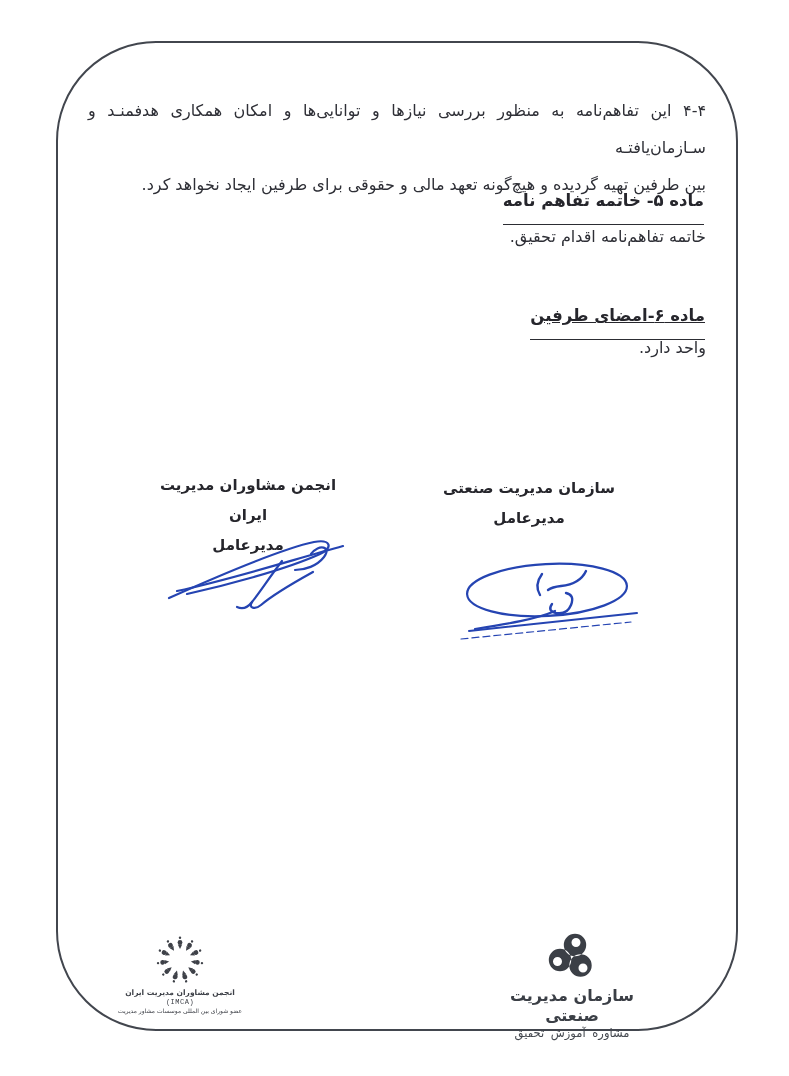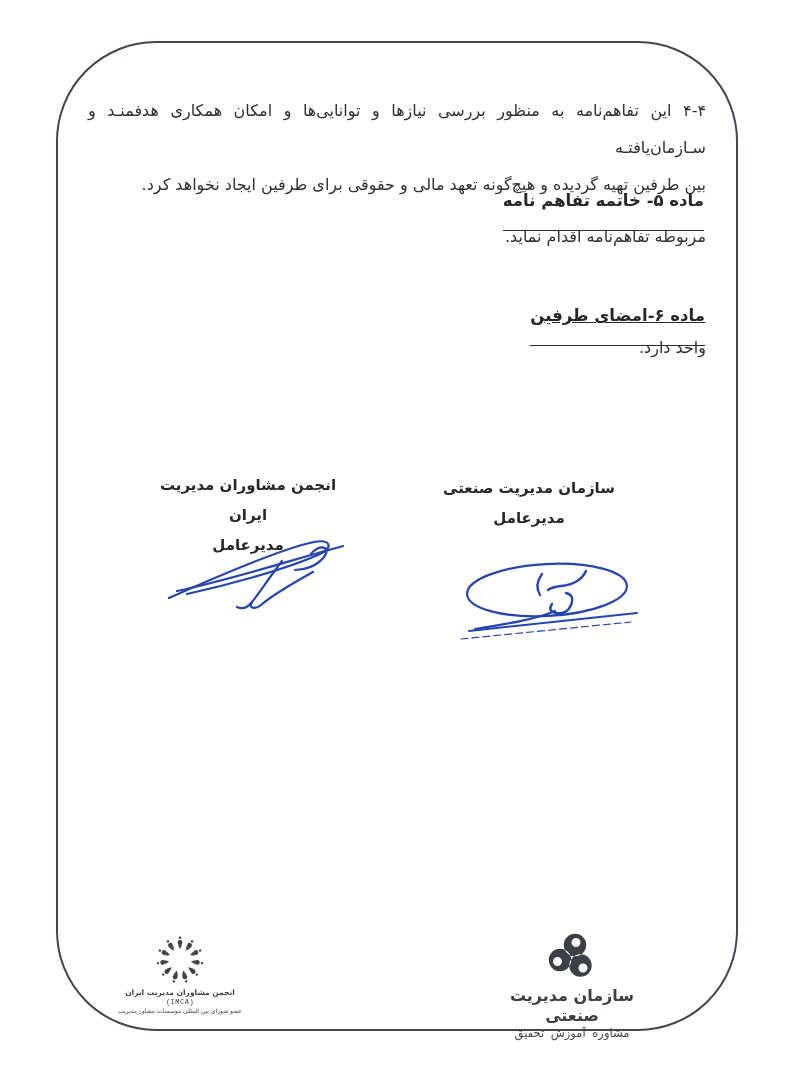--- a/index.html
+++ b/index.html
@@ -15,21 +15,21 @@
   }
   .para{
     position:absolute;left:88px;width:618px;direction:rtl;z-index:2;
     font-size:16px;color:#2e2f36;
   }
   .para .ln{display:block;}
   .ln-just{text-align:justify;text-align-last:justify;word-spacing:1px;}
   .ln-right{text-align:right;}
   .heading{
     position:absolute;z-index:2;direction:rtl;font-weight:bold;font-size:16.5px;
-    color:#26262c;border-bottom:1.6px solid #2c2d33;padding-bottom:20px;
+    color:#26262c;border-bottom:1.6px solid #2c2d33;padding-bottom:14px;
   }
   .sigblock{
     position:absolute;z-index:2;direction:rtl;text-align:center;
     font-weight:bold;font-size:15px;color:#26262c;line-height:30px;
   }
   .sig-svg{position:absolute;z-index:3;}
   .footer-logo{position:absolute;z-index:2;text-align:center;direction:rtl;color:#3e4148;}
   .imca-l1{font-size:7.5px;font-weight:bold;line-height:10px;margin-top:2px;}
   .imca-l2{font-size:7px;line-height:9px;letter-spacing:.5px;font-family:Liberation Mono, monospace;}
   .imca-l3{font-size:6px;line-height:8px;white-space:nowrap;}
@@ -42,21 +42,21 @@
 
 <div class="frame"></div>
 
 <div class="para" style="top:92px;line-height:37px;">
   <span class="ln ln-just">۴-۴ این تفاهم‌نامه به منظور بررسی نیازها و توانایی‌ها و امکان همکاری هدفمنـد و سـازمان‌یافتـه</span>
   <span class="ln ln-right">بین طرفین تهیه گردیده و هیچ‌گونه تعهد مالی و حقوقی برای طرفین ایجاد نخواهد کرد.</span>
 </div>
 
 <div class="heading" style="right:85px;top:191px;">ماده ۵- خاتمه تفاهم نامه</div>
 <div class="para" style="top:219px;line-height:36px;">
-  <span class="ln ln-right">مربوطه تفاهم‌نامه اقدام نماید.</span>
+  <span class="ln ln-right">خاتمه تفاهم‌نامه اقدام تحقیق.</span>
 </div>
 
 <div class="heading" style="right:84px;top:306px;text-decoration:underline;">ماده ۶-امضای طرفین</div>
 <div class="para" style="top:330px;line-height:35px;">
   <span class="ln ln-right">واحد دارد.</span>
 </div>
 
 <div class="sigblock" style="left:439px;top:473px;width:180px;">
   <div>سازمان مدیریت صنعتی</div>
   <div>مدیرعامل</div>

